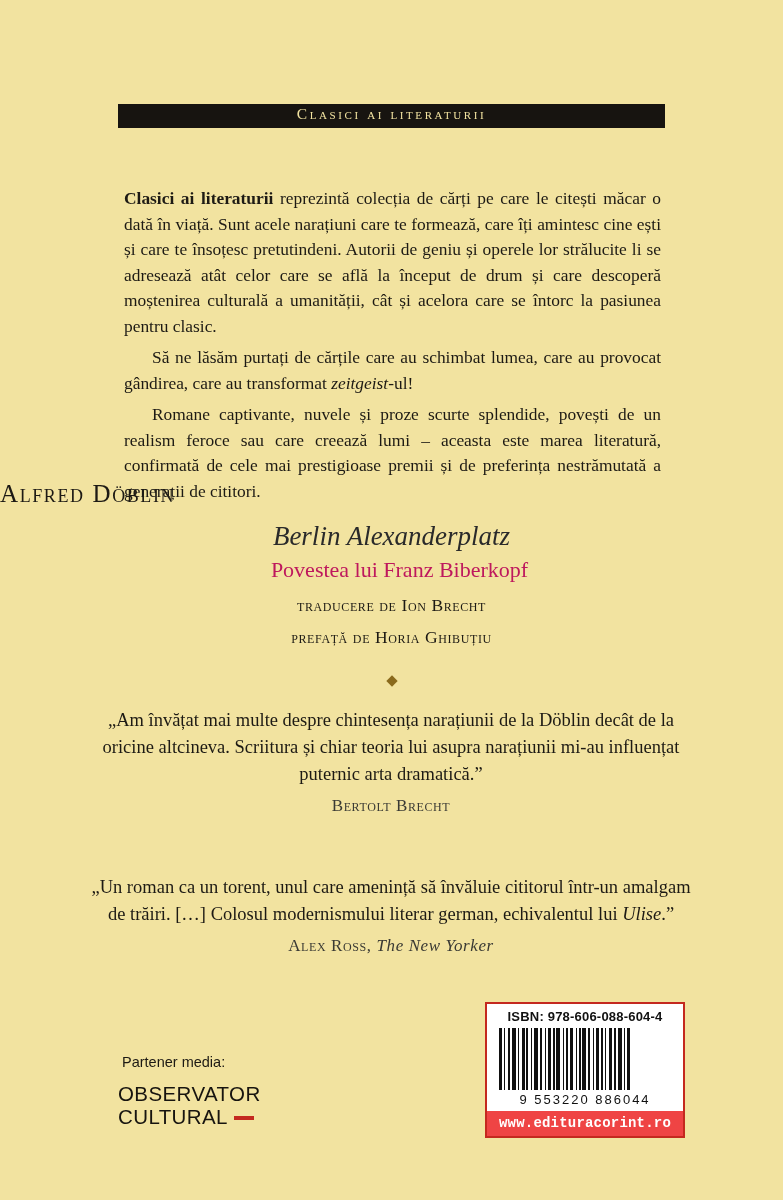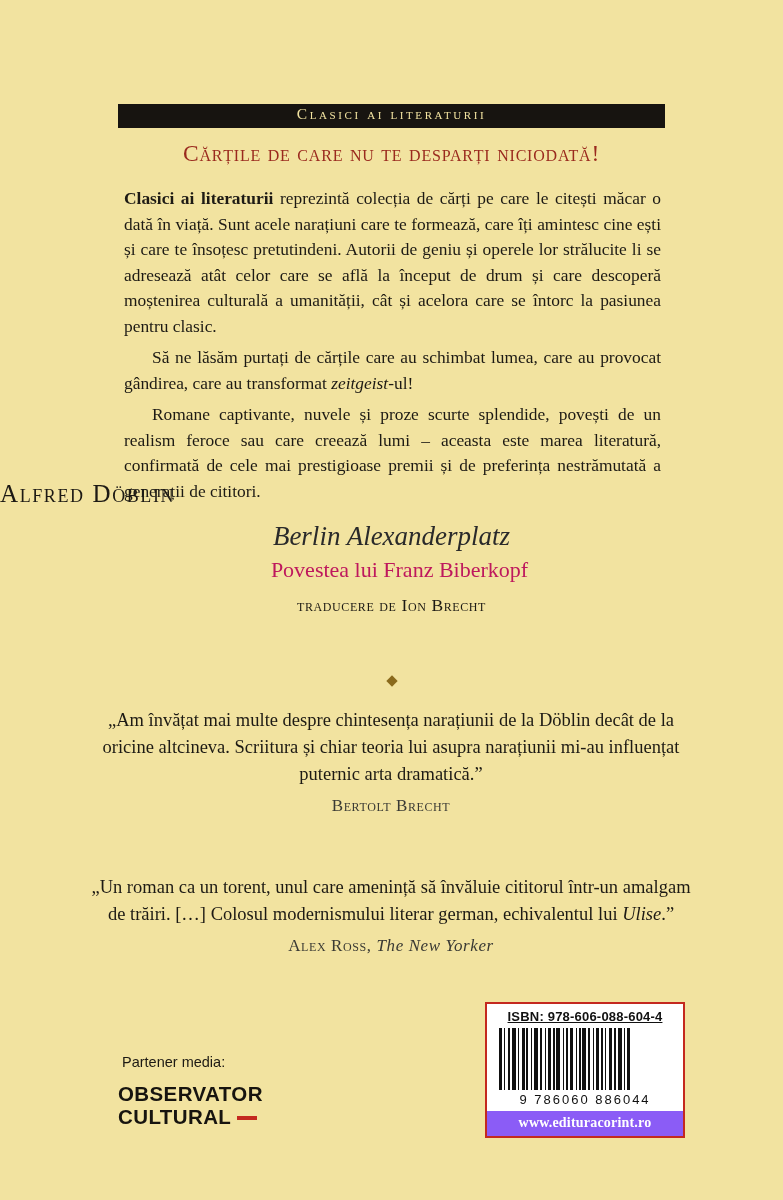--- a/index.html
+++ b/index.html
@@ -212,21 +212,21 @@
     top: 1054px;
     font-size: 14.5px;
     color: #1d1a14;
     font-family: "Liberation Sans", sans-serif;
   }
   .partner-logo {
     position: absolute;
     left: 118px;
     top: 1082px;
     font-family: "Liberation Sans", sans-serif;
-    font-weight: bold;
+    font-weight: normal;
     font-size: 20.5px;
     line-height: 23px;
     letter-spacing: 0.4px;
     color: #17140f;
   }
   .partner-logo .dash {
     display: inline-block;
     width: 20px;
     height: 4px;
     background: #c4291f;
@@ -246,21 +246,20 @@
     padding: 5px 0 0 0;
     text-align: center;
   }
   .isbn-text {
     font-family: "Liberation Sans", sans-serif;
     font-size: 13px;
     font-weight: bold;
     color: #111111;
     letter-spacing: 0.2px;
     margin-bottom: 4px;
-    text-decoration: underline;
   }
   .barcode {
     height: 62px;
     margin: 0 12px 2px 12px;
     display: flex;
     align-items: stretch;
     overflow: hidden;
   }
   .barcode span {
     display: block;
@@ -268,51 +267,51 @@
     height: 100%;
   }
   .barcode-digits {
     font-family: "Liberation Sans", sans-serif;
     font-size: 13px;
     color: #111;
     letter-spacing: 2px;
     margin-bottom: 4px;
   }
   .site-bar {
-    background: #8b5cf6;
+    background: #ef4444;
     color: #ffffff;
-    font-family: Liberation Serif, serif;
+    font-family: Liberation Mono, monospace;
     font-size: 14px;
     font-weight: bold;
     padding: 4px 0 5px 0;
     letter-spacing: 0.2px;
   }
 </style>
 </head>
 <body>
 
 <div class="page">
 
   <div class="banner">
     <div class="banner-bar"></div>
     <div class="banner-bar-label">Clasici ai literaturii</div>
   </div>
 
-  <div class="headline">Cărțile de care nu te desparți niciodată!</div>
 
   <div class="copy">
     <p class="first"><b>Clasici ai literaturii</b><span> reprezintă colecția de cărți pe care le citești măcar o dată în viață. Sunt acele narațiuni care te formează, care îți amintesc cine ești și care te însoțesc pretutindeni. Autorii de geniu și operele lor strălucite li se adresează atât celor care se află la început de drum și care descoperă moștenirea culturală a umanității, cât și acelora care se întorc la pasiunea pentru clasic.</span></p>
     <p><span>Să ne lăsăm purtați de cărțile care au schimbat lumea, care au provocat gândirea, care au transformat </span><i>zeitgeist</i><span>-ul!</span></p>
     <p>Romane captivante, nuvele și proze scurte splendide, povești de un realism feroce sau care creează lumi – aceasta este marea literatură, confirmată de cele mai prestigioase premii și de preferința nestrămutată a generații de cititori.</p>
   </div>
 
   <div class="author">Alfred Döblin</div>
   <div class="title">Berlin Alexanderplatz</div>
   <div class="subtitle">Povestea lui Franz Biberkopf</div>
   <div class="credit1">traducere de Ion Brecht</div>
+  <div class="credit2">prefață de Horia Ghibuțiu</div>
 
   <div class="diamond"></div>
 
   <div class="quote" id="quote1">
     <span>„Am învățat mai multe despre chintesența narațiunii de la Döblin decât de la oricine altcineva. Scriitura și chiar teoria lui asupra narațiunii mi-au influențat puternic arta dramatică.”</span>
     <span class="attrib">Bertolt Brecht</span>
   </div>
 
   <div class="quote" id="quote2">
     <span>„Un roman ca un torent, unul care amenință să învăluie cititorul într-un amalgam de trăiri. […] Colosul modernismului literar german, echivalentul lui </span><i>Ulise</i><span>.”</span>
@@ -381,17 +380,17 @@
       <span style="width:3px"></span>
         <span style="width:2px;background:transparent"></span>
       <span style="width:2px"></span>
         <span style="width:2px;background:transparent"></span>
       <span style="width:4px"></span>
         <span style="width:2px;background:transparent"></span>
       <span style="width:1px"></span>
         <span style="width:2px;background:transparent"></span>
       <span style="width:3px"></span>
     </div>
-    <div class="barcode-digits">9  786060  886044</div>
+    <div class="barcode-digits">9  553220  886044</div>
     <div class="site-bar">www.edituracorint.ro</div>
   </div>
 
 </div>
 
 </body></html>

